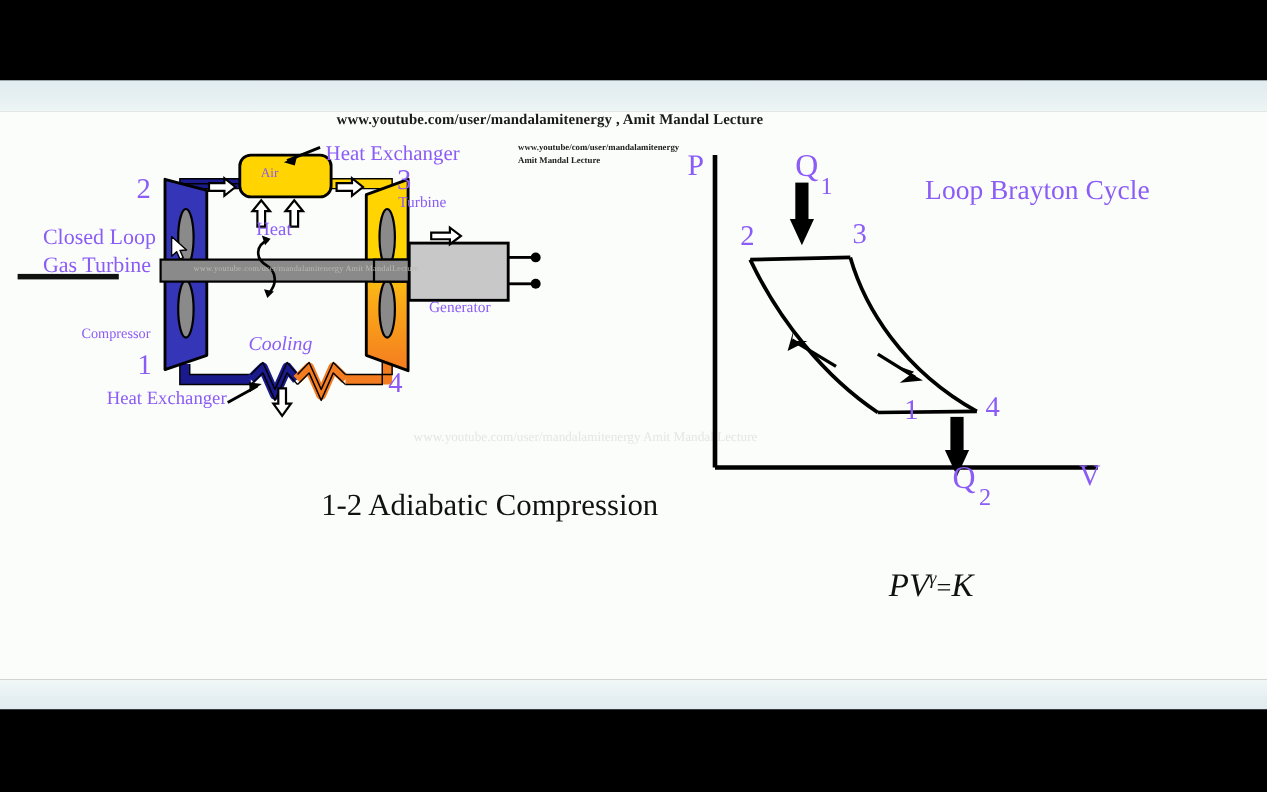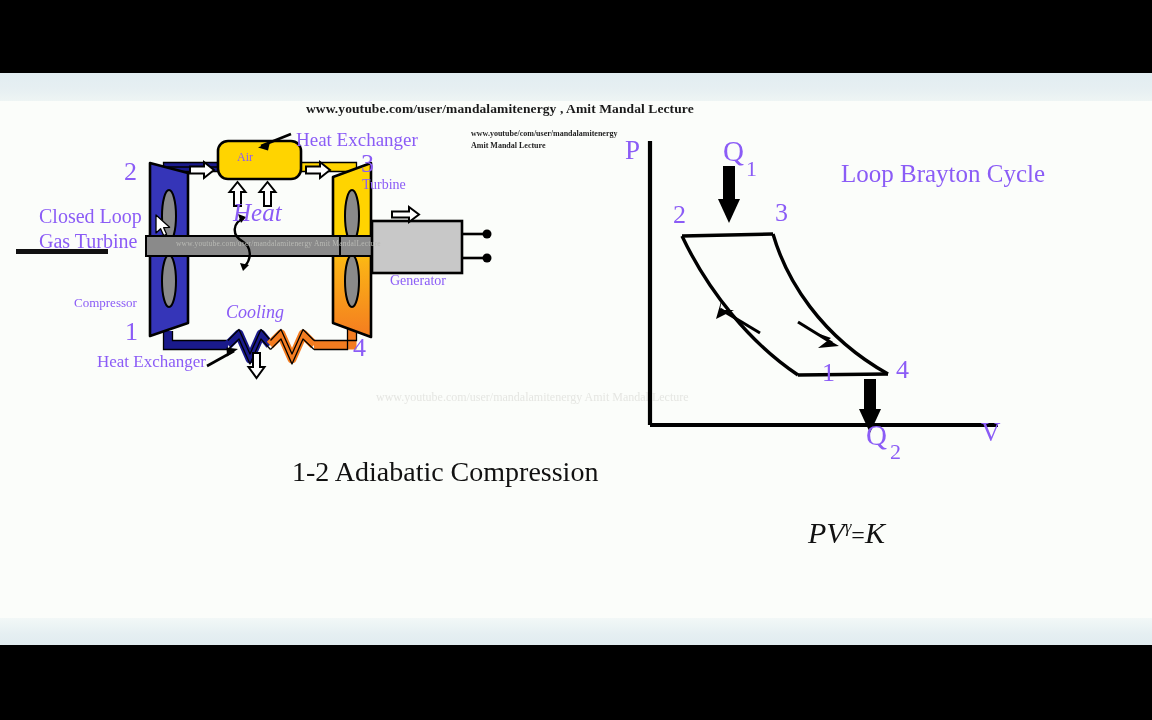--- a/index.html
+++ b/index.html
@@ -27,21 +27,21 @@
   .wm-shaft{position:absolute;left:176px;top:138px;font-size:7.5px;color:#b9bab5;
     white-space:nowrap;z-index:9;letter-spacing:.2px;}
 
   
   .lbl-closedloop{left:11px;top:103px;font-size:20px;line-height:1.25;margin-left:28px;}
   .ul-bar{position:absolute;left:16px;top:148px;width:92px;height:5px;background:#111;}
   .lbl-compressor{left:74px;top:195px;font-size:13px;}
   .lbl-heatexch-top{left:296px;top:29px;font-size:19px;}
   .lbl-heatexch-bot{left:97px;top:252px;font-size:17px;}
   .lbl-cooling{left:226px;top:202px;font-size:18px;font-style:italic;}
-  .lbl-heat{left:233px;top:99px;font-size:25px;font-style:italic;}
+  .lbl-heat{left:233px;top:99px;font-size:17px;}
   .lbl-turbine{left:362px;top:77px;font-size:14px;}
   .lbl-generator{left:390px;top:173px;font-size:14px;}
   .num{font-size:26px;}
   .n2{left:124px;top:58px;}
   .n3{left:361px;top:50px;}
   .n1{left:125px;top:218px;}
   .n4{left:353px;top:234px;}
 
   
   .pv-P{left:625px;top:36px;font-size:27px;}
@@ -51,21 +51,21 @@
   .pv-Q1-s{left:746px;top:57px;font-size:22px;}
   .pv-Q2-q{left:866px;top:320px;font-size:29px;}
   .pv-Q2-s{left:890px;top:340px;font-size:22px;}
   .pv-n2{left:673px;top:101px;font-size:26px;}
   .pv-n3{left:775px;top:99px;font-size:26px;}
   .pv-n1{left:822px;top:259px;font-size:26px;}
   .pv-n4{left:896px;top:256px;font-size:26px;}
 
   
   .list{position:absolute;left:292px;top:340px;font-size:28px;line-height:1.33;color:#111;}
-  .list div{white-space:pre;margin-top:12px;}
+  .list div{white-space:pre;}
   .formula{position:absolute;left:808px;top:415px;font-size:30px;font-style:italic;color:#111;
            font-family:"Liberation Serif",serif;white-space:pre;}
   .formula .gam{font-size:17px;vertical-align:super;}
   .formula .eq{font-style:normal;font-size:24px;}
 
   svg{position:absolute;left:0;top:0;}
   .cursor{position:absolute;left:155px;top:113px;z-index:12;}
 </style>
 </head>
 <body>

